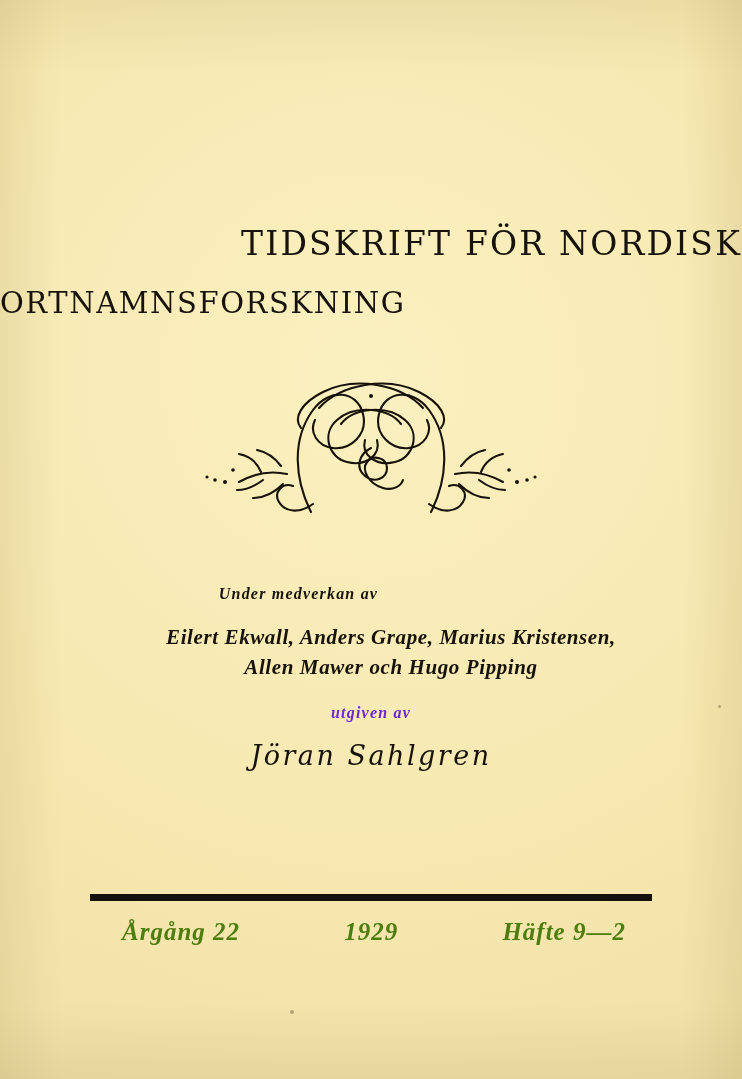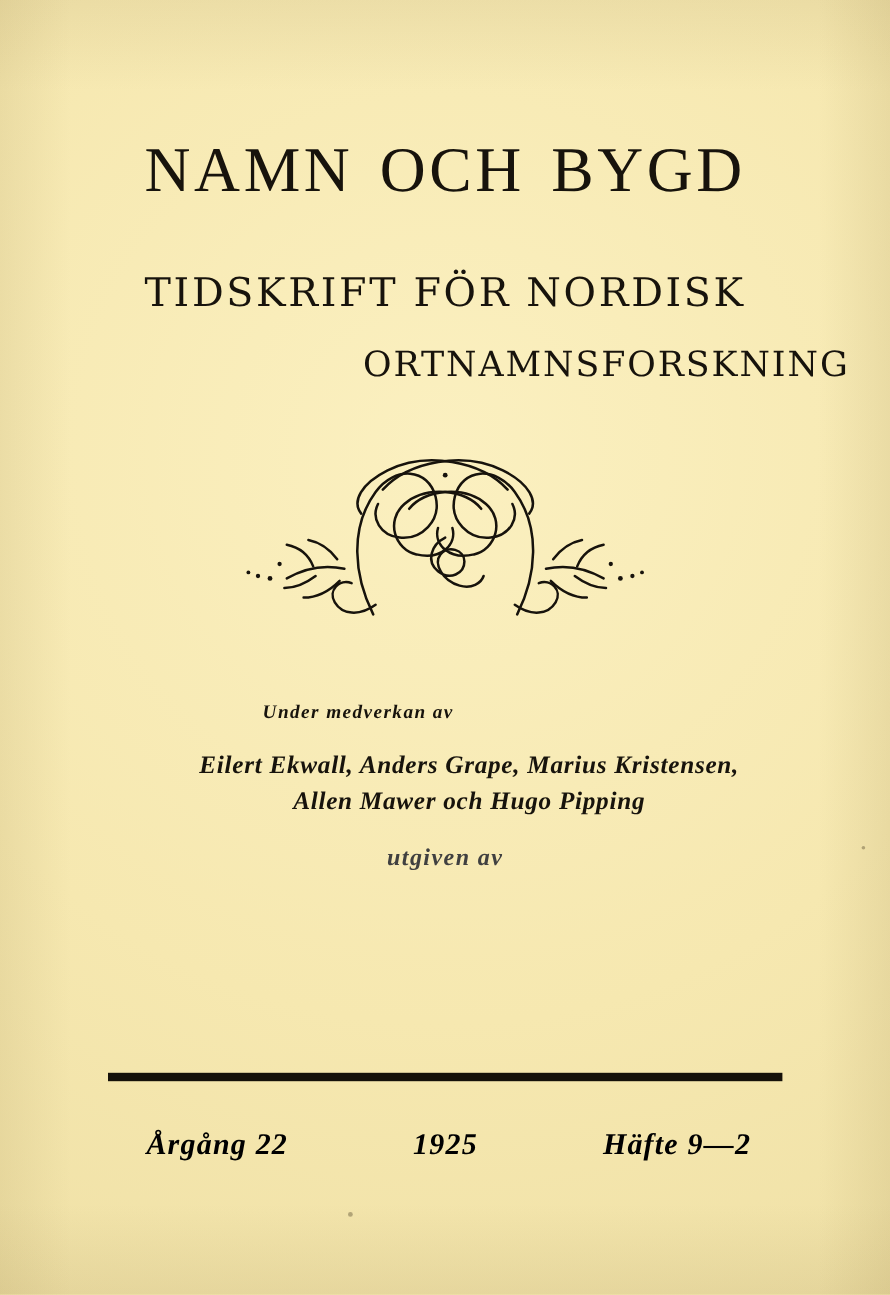--- a/index.html
+++ b/index.html
@@ -53,35 +53,35 @@
     color: #17130c;
     font-variant: small-caps;
     text-transform: lowercase;
     white-space: nowrap;
   }
   .subtitle-1 {
     position: absolute;
     top: 226px;
     left: 0;
     width: 742px;
-    text-align: center;
+    text-align: right;
     font-family: "DejaVu Serif", serif;
     font-size: 33px;
     line-height: 1.1;
     letter-spacing: 2.2px;
     color: #17130c;
     text-transform: uppercase;
     white-space: nowrap;
   }
   .subtitle-2 {
     position: absolute;
     top: 288px;
     left: 0;
     width: 708px;
-    text-align: right;
+    text-align: left;
     font-family: "DejaVu Serif", serif;
     font-size: 29px;
     line-height: 1.1;
     letter-spacing: 1.6px;
     color: #17130c;
     text-transform: uppercase;
     white-space: nowrap;
   }
 
   
@@ -127,23 +127,23 @@
   .editors div { white-space: nowrap; }
   .published-lead {
     position: absolute;
     top: 704px;
     left: 0;
     width: 742px;
     text-align: center;
     font-family: "Liberation Serif", serif;
     font-style: italic;
     font-weight: bold;
-    font-size: 20px;
+    font-size: 16px;
     letter-spacing: 1.2px;
-    color: #404040;
+    color: #6d28d9;
   }
   .editor-name {
     position: absolute;
     top: 740px;
     left: 0;
     width: 742px;
     text-align: center;
     font-family: "DejaVu Serif", serif;
     font-style: italic;
     font-size: 27px;
@@ -167,43 +167,41 @@
     left: 90px;
     width: 562px;
     display: flex;
     justify-content: space-between;
     align-items: flex-start;
     font-family: "Liberation Serif", serif;
     font-style: italic;
     font-weight: bold;
     font-size: 25px;
     letter-spacing: 1px;
-    color: #000000;
-    margin-top: 23px;
+    color: #4d7c0f;
   }
   .imprint span { white-space: nowrap; }
   .imprint .volume { padding-left: 32px; }
   .imprint .issue { padding-right: 26px; }
 
   .speck {
     position: absolute;
     width: 4px;
     height: 4px;
     border-radius: 50%;
     background: rgba(60,48,25,0.35);
   }
 </style>
 </head>
 <body>
 
 <div class="paper"></div>
 
 <div class="content">
 
-  <div class="main-title">Namn och Bygd</div>
 
   <div class="subtitle-1">Tidskrift för nordisk</div>
 
   <div class="subtitle-2">ortnamnsforskning</div>
 
   <div class="ornament">
     <svg viewBox="0 0 360 170" xmlns="http://www.w3.org/2000/svg" fill="none" stroke="#17130c" stroke-width="2.1" stroke-linecap="round" stroke-linejoin="round">
 
       <path d="M120 150 C104 118 100 78 122 48 C138 26 166 28 172 52 C177 72 160 88 142 86 C126 84 118 70 124 58"></path>
       <path d="M240 150 C256 118 260 78 238 48 C222 26 194 28 188 52 C183 72 200 88 218 86 C234 84 242 70 236 58"></path>
@@ -245,25 +243,26 @@
 
   <div class="credit-lead">Under medverkan av</div>
 
   <div class="editors">
     <div>Eilert Ekwall,  Anders Grape,  Marius Kristensen,</div>
     <div>Allen Mawer  och  Hugo Pipping</div>
   </div>
 
   <div class="published-lead">utgiven av</div>
 
+  <div class="editor-name">Jöran Sahlgren</div>
 
   <div class="rule"></div>
 
   <div class="imprint">
     <span class="volume">Årgång 22</span>
-    <span class="year">1925</span>
+    <span class="year">1929</span>
     <span class="issue">Häfte 9—2</span>
   </div>
 
   <div class="speck" style="top:1010px;left:290px;"></div>
   <div class="speck" style="top:705px;left:718px;width:3px;height:3px;"></div>
 
 </div>
 
 </body></html>

